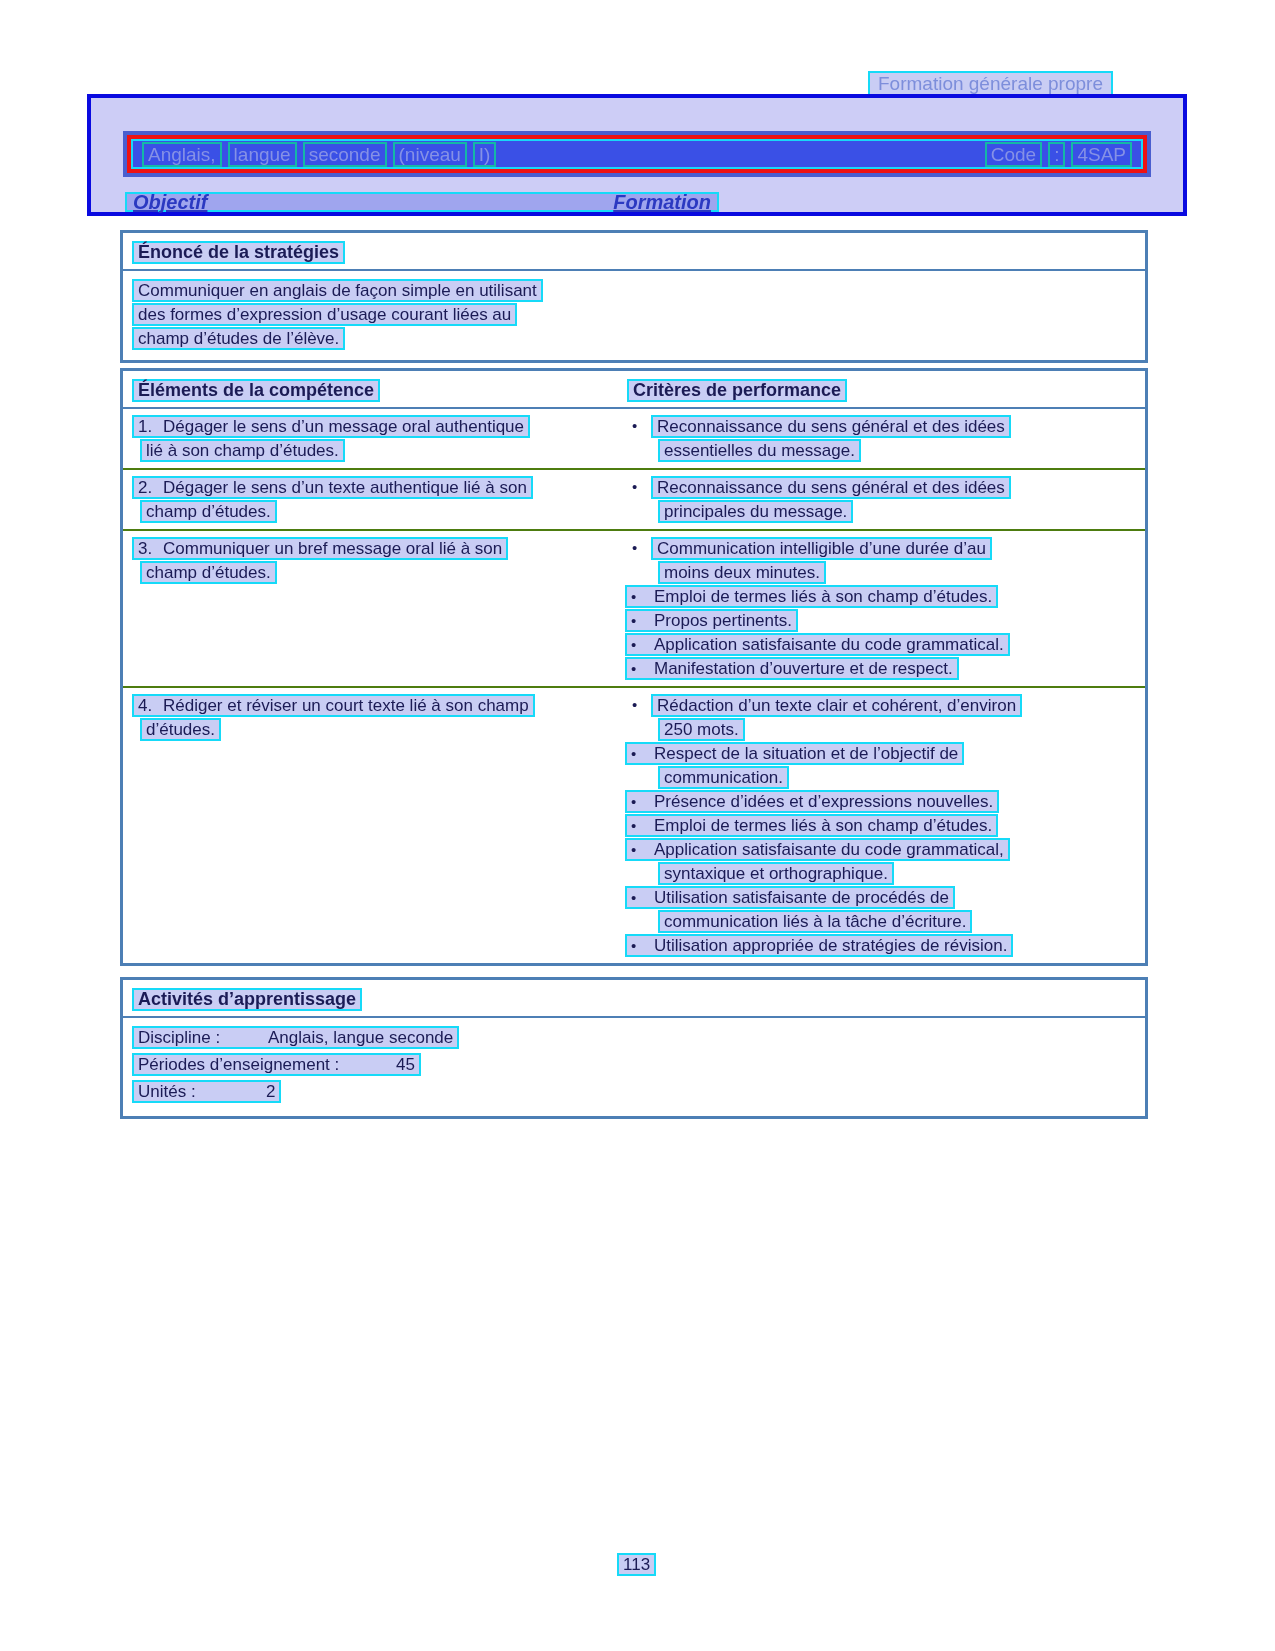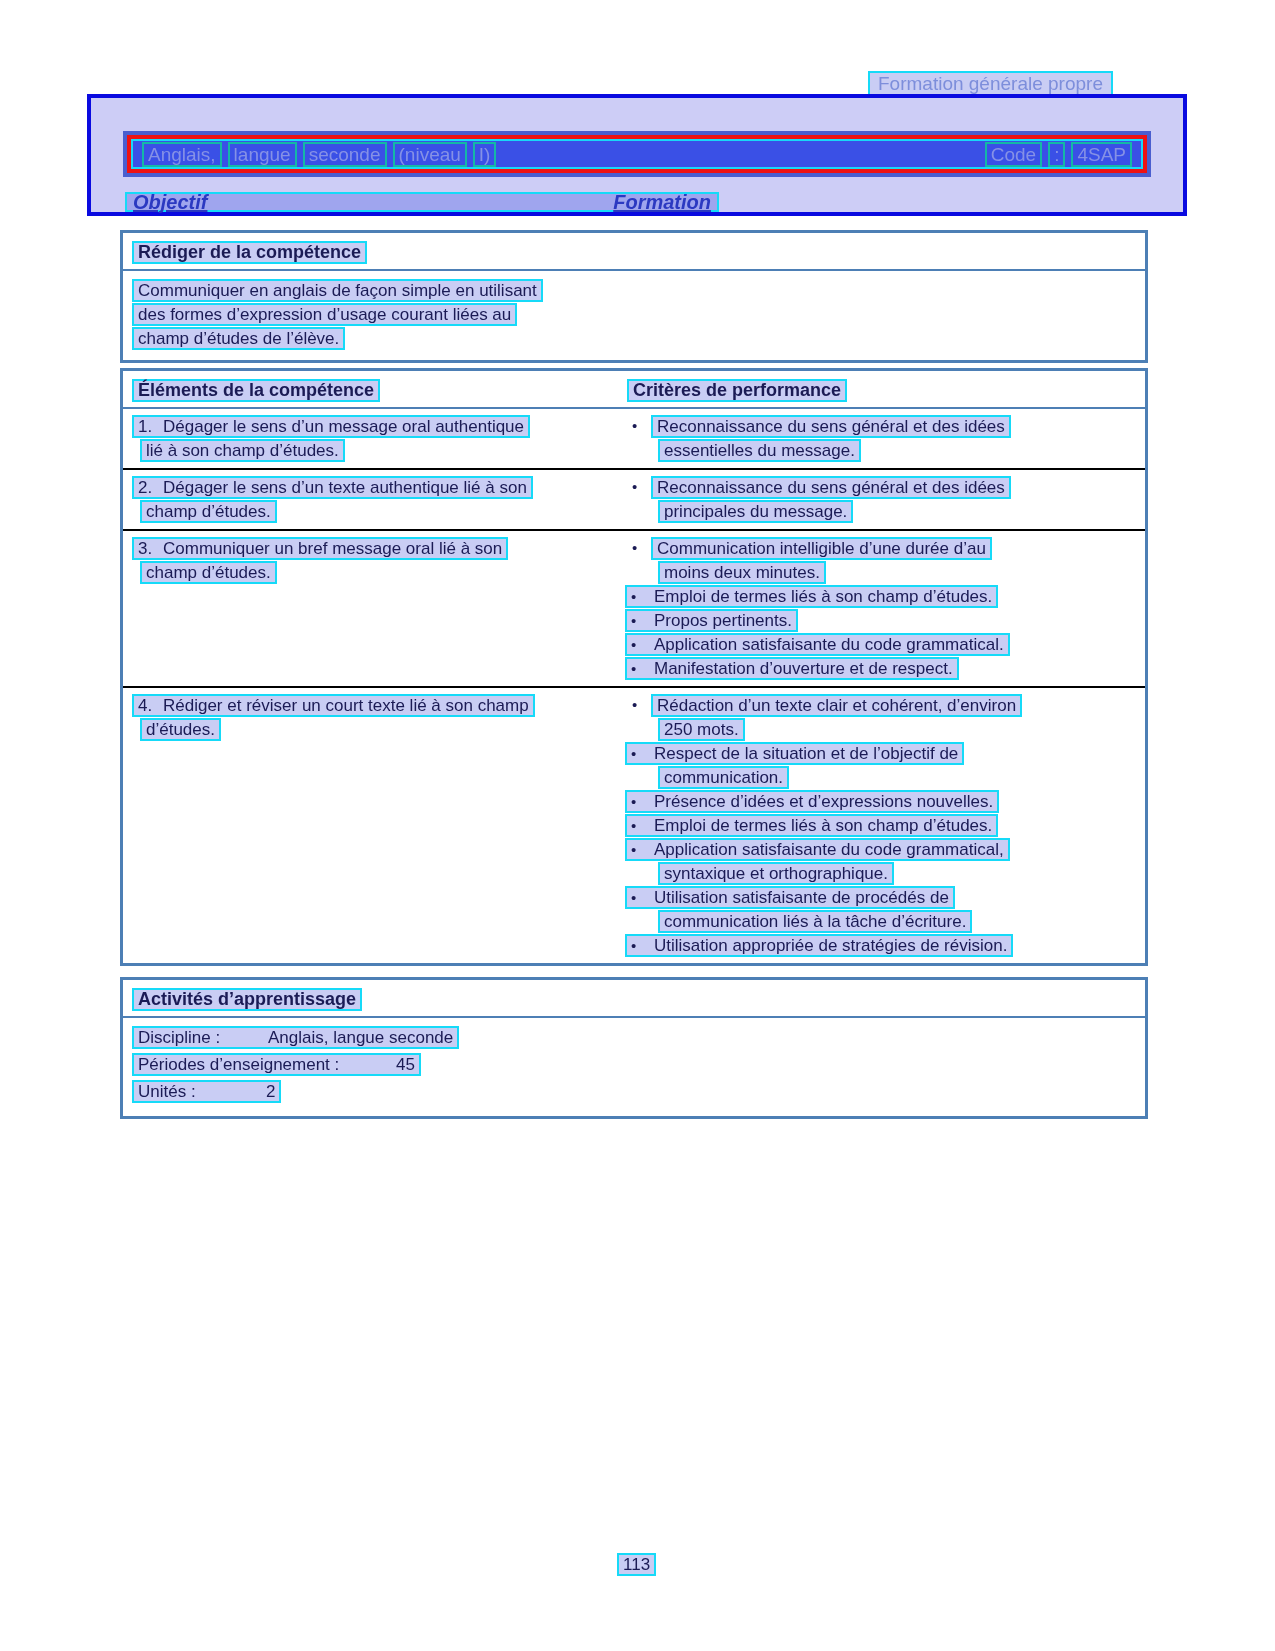--- a/index.html
+++ b/index.html
@@ -63,21 +63,21 @@
   .tbl-head .hl { font-weight:bold; font-size:18px; }
   .tbl-body { padding:8px 9px 9px; }
   #tbl-enonce { top:230px; }
   #tbl-elements { top:368px; }
   #tbl-activites { top:977px; }
   
   .cols { display:flex; }
   .col-left { width:495px; }
   .col-right { flex:1; }
   .el-row { display:flex; padding:6px 0 5px; }
-  .el-row:not(:last-child) { border-bottom:2px solid #000000;text-decoration:underline; }
+  .el-row:not(:last-child) { border-bottom:2px solid #4d7c0f;text-decoration:underline; }
   .cell-left { width:495px; padding-left:9px; }
   .cell-right { flex:1; padding-left:7px; }
   .num { display:inline-block; width:25px; }
   .left-cont { padding-left:8px; }
   .bullet-out {
     display:inline-block; width:26px; padding-left:7px;
     color:#1b1b55; font-size:15px; vertical-align:top; line-height:21px;
   }
   .bullet-in { display:inline-block; width:23px; font-size:15px; }
   .crit-cont { padding-left:33px; }
@@ -108,21 +108,21 @@
   </div>
 </div>
 
 <div id="subheader">
   <span class="subhead-label">Objectif</span>
   <span class="subhead-label">Formation</span>
 </div>
 
 <div id="tbl-enonce" class="tbl">
   <div class="tbl-head">
-    <span class="hl">Rédiger de la compétence</span>
+    <span class="hl">Énoncé de la stratégies</span>
   </div>
   <div class="tbl-body">
       <div class="line"><span class="hl">Communiquer en anglais de façon simple en utilisant</span></div>
       <div class="line"><span class="hl">des formes d’expression d’usage courant liées au</span></div>
       <div class="line"><span class="hl">champ d’études de l’élève.</span></div>
     </div>
 </div>
 
 <div id="tbl-elements" class="tbl">
   <div class="tbl-head cols">

